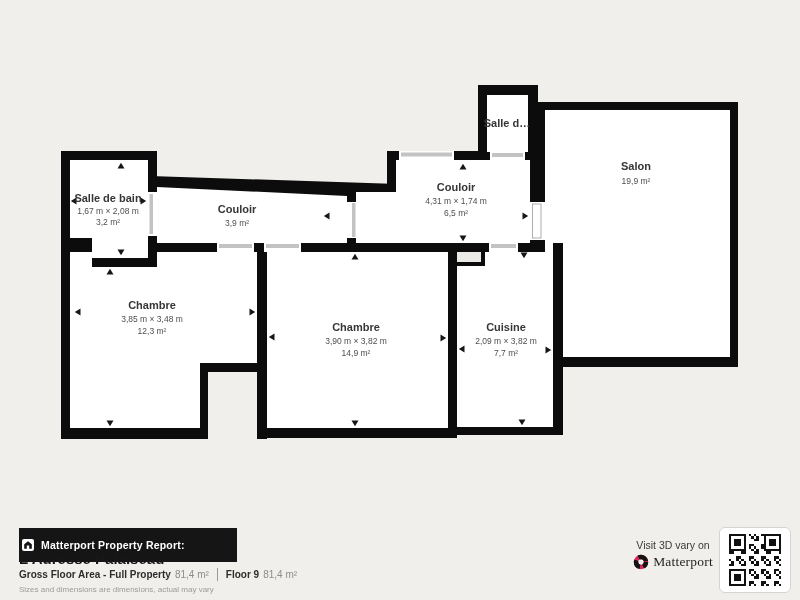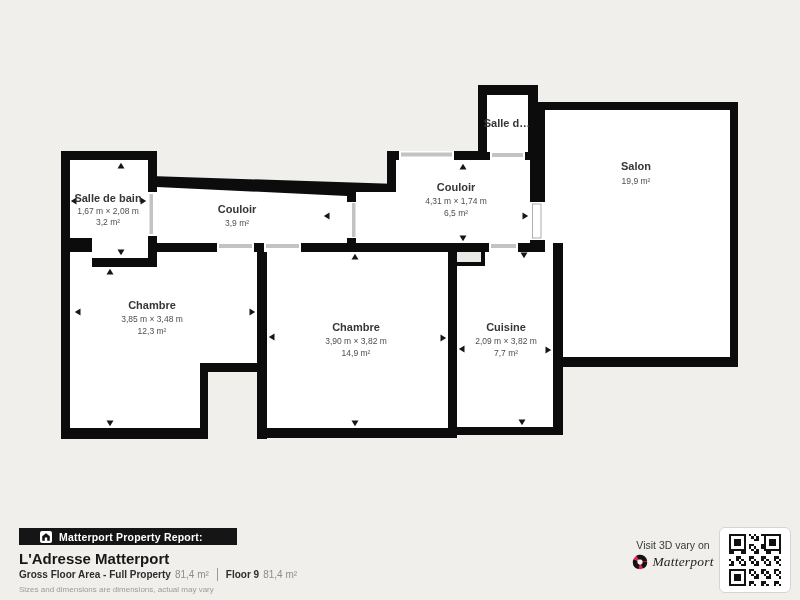--- a/index.html
+++ b/index.html
@@ -4,32 +4,32 @@
 <style>
   html,body{margin:0;padding:0;}
   body{width:800px;height:600px;position:relative;background:#f1efec;
        font-family:"Liberation Sans", sans-serif;overflow:hidden;}
   svg text{font-family:"Liberation Sans", sans-serif;}
   .room-name{font-size:11px;font-weight:bold;fill:#363636;}
   .room-dims{font-size:8.5px;fill:#4e4e4e;}
   .room-area{font-size:8.5px;fill:#4e4e4e;}
   #plan{position:absolute;left:0;top:0;}
   
-  .report-bar{position:absolute;left:19px;top:528px;width:218px;height:17px;
+  .report-bar{position:absolute;left:19px;top:528px;width:218px;height:34px;
       background:#151515;color:#fff;display:flex;align-items:center;gap:7px;
-      padding-left:21px;box-sizing:border-box;}
+      padding-left:3px;box-sizing:border-box;}
   .report-bar span{font-size:10.5px;font-weight:bold;letter-spacing:.2px;}
   .property-name{position:absolute;left:19px;top:550px;font-size:15px;font-weight:bold;color:#171717;}
   .area-line{position:absolute;left:19px;top:568px;display:flex;align-items:center;font-size:10px;color:#8d8d8d;}
   .area-line .lbl{font-weight:bold;color:#2d2d2d;margin-right:4px;}
   .area-line .vdiv{width:1px;height:13px;background:#9a9a9a;margin:0 8px;}
   .disclaimer{position:absolute;left:19px;top:585px;font-size:8px;color:#9b9b9b;}
   .visit-block{position:absolute;left:628px;top:539px;width:90px;text-align:center;}
   .visit-text{font-size:10.5px;color:#3a3a3a;}
-  .logo-row{display:flex;align-items:center;justify-content:center;gap:4px;margin-top:3px;font-style:italic;}
+  .logo-row{display:flex;align-items:center;justify-content:center;gap:4px;margin-top:3px;}
   .brand-text{font-family:"Liberation Serif", serif;font-size:13.5px;color:#1f1f1f;letter-spacing:.2px;}
   .qr-box{position:absolute;left:719px;top:527px;width:72px;height:66px;background:#fff;
       border:1px solid #d6d4d1;border-radius:6px;box-sizing:border-box;
       display:flex;align-items:center;justify-content:center;}
 </style>
 </head>
 <body>
 
 <svg id="plan" width="800" height="520" viewBox="0 0 800 520">
 
@@ -142,21 +142,21 @@
 </svg>
 
 <div class="report-bar">
   <svg width="12" height="12" viewBox="0 0 12 12">
     <rect x="0" y="0" width="12" height="12" rx="2" fill="#ffffff"></rect>
     <path d="M2.2,9.8 V5.2 L6,2.2 L9.8,5.2 V9.8 H7.2 V6.4 H4.8 V9.8 Z" fill="#151515"></path>
   </svg>
   <span>Matterport Property Report:</span>
 </div>
 
-<div class="property-name">L'Adresse Matterport</div>
+<div class="property-name">L'Adresse Palaiseau</div>
 
 <div class="area-line">
   <span class="lbl">Gross Floor Area - Full Property</span>
   <span>81,4 m²</span>
   <span class="vdiv"></span>
   <span class="lbl">Floor 9</span>
   <span>81,4 m²</span>
 </div>
 
 <div class="disclaimer">Sizes and dimensions are dimensions, actual may vary</div>

